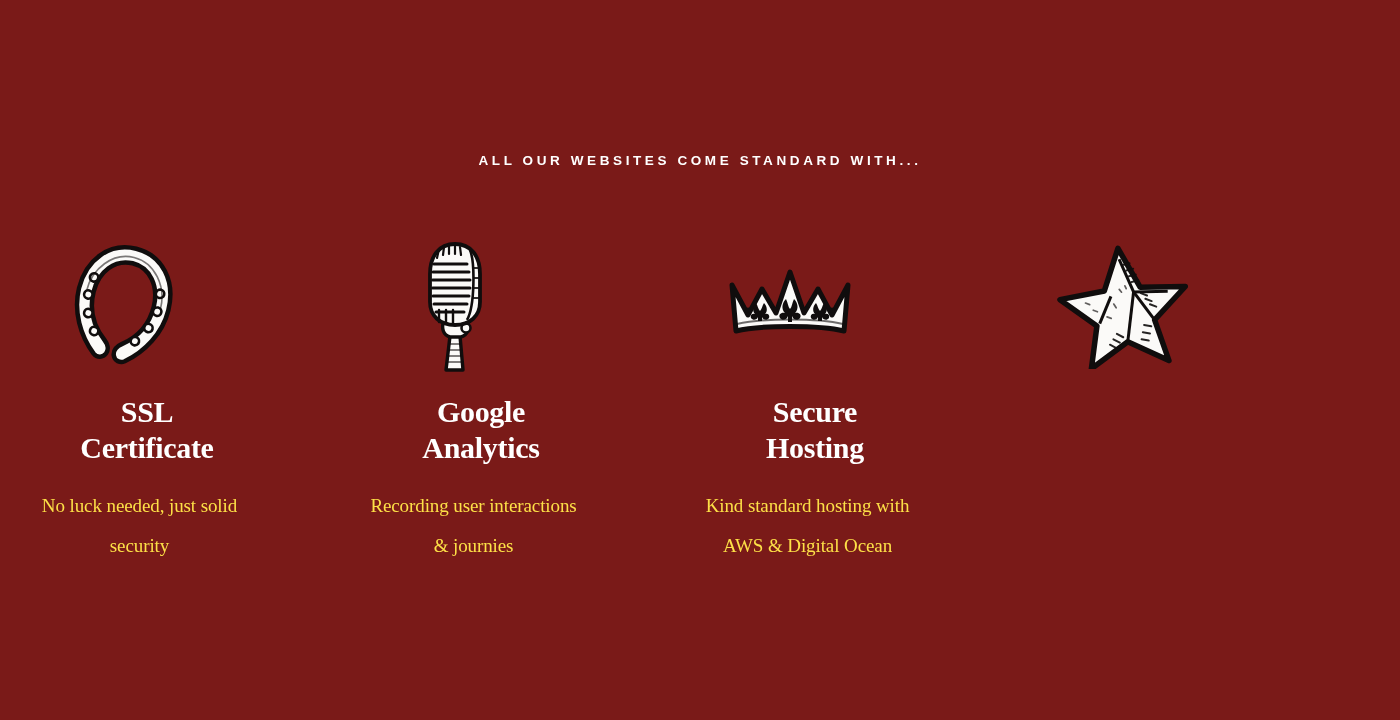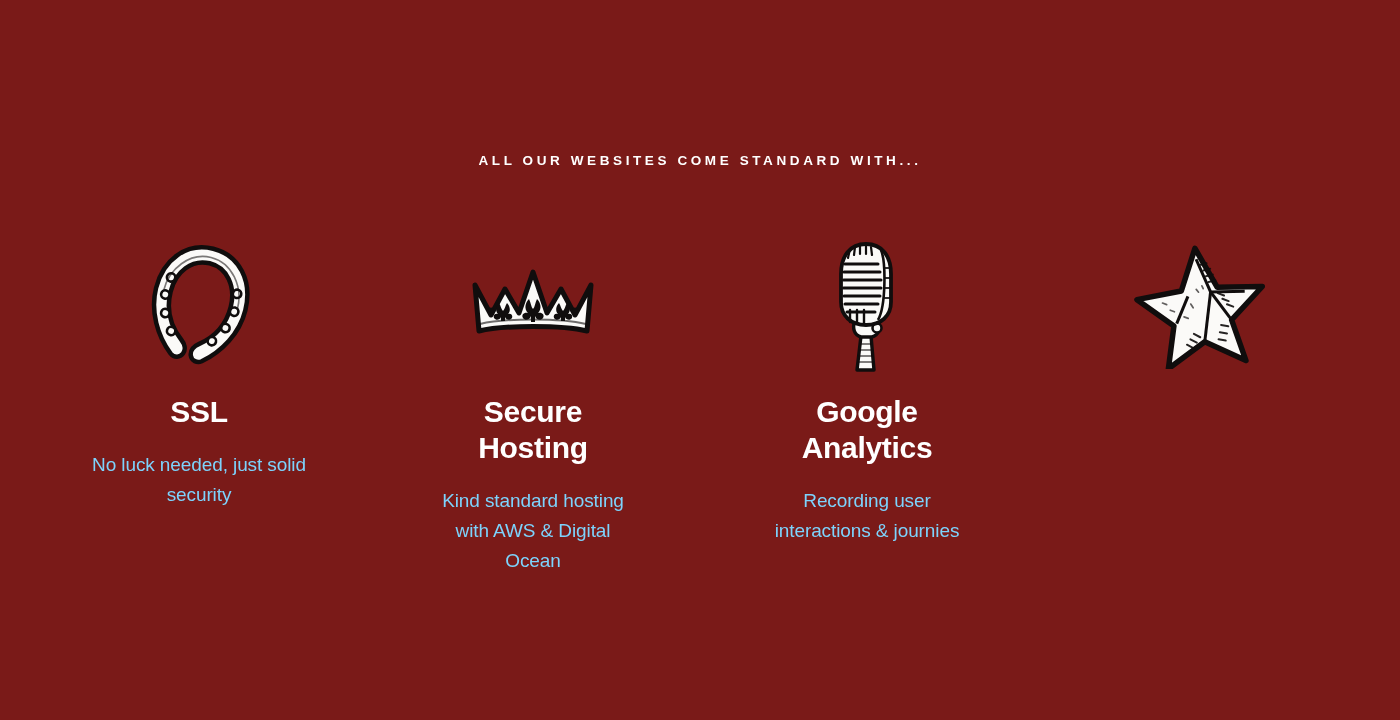--- a/index.html
+++ b/index.html
@@ -42,22 +42,22 @@
     width: 1336px;
     display: flex;
     justify-content: space-between;
     align-items: flex-start;
   }
 
   .card {
     width: 334px;
     display: flex;
     flex-direction: column;
-    align-items: center;
     text-align: center;
+    font-family: Liberation Serif, serif;
   }
 
   .icon-wrap {
     height: 132px;
     width: 180px;
     display: flex;
     align-items: center;
     justify-content: center;
   }
 
@@ -69,23 +69,23 @@
     font-weight: 700;
     line-height: 36px;
     color: #FFFFFF;
     letter-spacing: -0.3px;
     max-width: 230px;
   }
 
   .card-desc {
     margin-top: 20px;
     font-size: 19px;
-    line-height: 30px;
+    line-height: 40px;
     font-weight: 400;
-    color: #7dd3fc;
+    color: #fde047;
     max-width: 215px;
     letter-spacing: -0.1px;
   }
 </style>
 </head>
 <body style="background: rgb(122, 26, 24);">
 
 <div class="section">
 
   <div class="eyebrow">All our websites come standard with...</div>
@@ -119,22 +119,81 @@
             <circle cx="95.5" cy="62" r="4.2" fill="#FBFAF8" stroke="#100D0D" stroke-width="2.6"></circle>
             <circle cx="91" cy="80" r="4.2" fill="#FBFAF8" stroke="#100D0D" stroke-width="2.6"></circle>
             <circle cx="81" cy="96" r="4.2" fill="#FBFAF8" stroke="#100D0D" stroke-width="2.6"></circle>
 
             <path d="M22 58 C22 36 38 15 60 15 C82 15 98 36 98 58" fill="none" stroke="#100D0D" stroke-width="1.6" opacity="0.55"></path>
           </g>
         </svg>
       </div>
       <div class="card-title">
         <span>SSL</span><br>
+        <span>Certificate</span>
       </div>
       <div class="card-desc">No luck needed, just solid security</div>
+    </div>
+
+    <div class="card">
+      <div class="icon-wrap">
+        <svg width="78" height="132" viewBox="0 0 78 132" aria-hidden="true">
+
+          <path d="M33 96 L29 130 L46 130 L43 96 Z" fill="#FBFAF8" stroke="#100D0D" stroke-width="3.4" stroke-linejoin="round"></path>
+          <path d="M31 104 L44 104 M30.6 110 L44.4 110 M30.2 116 L44.8 116 M29.8 122 L45.2 122" stroke="#100D0D" stroke-width="1.5" opacity="0.7"></path>
+
+          <path d="M27 80 C24 88 26 95 33 97 L44 97 C51 95 53 88 50 80 Z" fill="#FBFAF8" stroke="#100D0D" stroke-width="3.4" stroke-linejoin="round"></path>
+          <circle cx="49" cy="88" r="4.5" fill="#FBFAF8" stroke="#100D0D" stroke-width="2.6"></circle>
+
+          <path d="M38 4
+                   C22 4 13 16 13 34
+                   L13 62
+                   C13 76 23 85 38 85
+                   C53 85 63 76 63 62
+                   L63 34
+                   C63 16 54 4 38 4 Z" fill="#FBFAF8" stroke="#100D0D" stroke-width="3.8" stroke-linejoin="round"></path>
+
+          <g stroke="#100D0D" stroke-width="3" stroke-linecap="round">
+            <path d="M17 24 H50"></path>
+              <path d="M16 32 H52"></path>
+              <path d="M15.5 40 H53"></path>
+            <path d="M15.5 48 H53"></path>
+              <path d="M16 56 H52"></path>
+              <path d="M17 64 H50"></path>
+            <path d="M19 72 H47"></path>
+          </g>
+
+          <g stroke="#100D0D" stroke-width="2.2" stroke-linecap="round">
+            <path d="M20 18 L22 9"></path>
+              <path d="M26 15 L27 7"></path>
+              <path d="M32 14 L32 6"></path>
+            <path d="M38 14 L38 6"></path>
+              <path d="M44 15 L43 7"></path>
+          </g>
+
+          <path d="M53 10 C58 22 58 66 50 80" fill="none" stroke="#100D0D" stroke-width="2.6"></path>
+          <g stroke="#100D0D" stroke-width="2" stroke-linecap="round" opacity="0.85">
+            <path d="M56 28 H62"></path>
+              <path d="M57 38 H63"></path>
+              <path d="M57 48 H63"></path>
+              <path d="M56 58 H62"></path>
+          </g>
+
+          <g stroke="#100D0D" stroke-width="2.4" stroke-linecap="round">
+            <path d="M22 70 L22 82"></path>
+              <path d="M29 70 L29 83"></path>
+              <path d="M36 70 L36 83"></path>
+          </g>
+        </svg>
+      </div>
+      <div class="card-title">
+        <span>Google</span><br>
+        <span>Analytics</span>
+      </div>
+      <div class="card-desc">Recording user interactions &amp; journies</div>
     </div>
 
     <div class="card">
       <div class="icon-wrap">
         <svg width="132" height="74" viewBox="0 0 132 74" aria-hidden="true">
 
           <path d="M8 16
                    L24 46
                    L38 20
                    L52 44
@@ -158,78 +217,20 @@
             <circle cx="24" cy="41" r="2.6"></circle>
             <circle cx="108" cy="41" r="2.6"></circle>
           </g>
         </svg>
       </div>
       <div class="card-title">
         <span>Secure</span><br>
         <span>Hosting</span>
       </div>
       <div class="card-desc">Kind standard hosting with AWS &amp; Digital Ocean</div>
-    </div>
-
-    <div class="card">
-      <div class="icon-wrap">
-        <svg width="78" height="132" viewBox="0 0 78 132" aria-hidden="true">
-
-          <path d="M33 96 L29 130 L46 130 L43 96 Z" fill="#FBFAF8" stroke="#100D0D" stroke-width="3.4" stroke-linejoin="round"></path>
-          <path d="M31 104 L44 104 M30.6 110 L44.4 110 M30.2 116 L44.8 116 M29.8 122 L45.2 122" stroke="#100D0D" stroke-width="1.5" opacity="0.7"></path>
-
-          <path d="M27 80 C24 88 26 95 33 97 L44 97 C51 95 53 88 50 80 Z" fill="#FBFAF8" stroke="#100D0D" stroke-width="3.4" stroke-linejoin="round"></path>
-          <circle cx="49" cy="88" r="4.5" fill="#FBFAF8" stroke="#100D0D" stroke-width="2.6"></circle>
-
-          <path d="M38 4
-                   C22 4 13 16 13 34
-                   L13 62
-                   C13 76 23 85 38 85
-                   C53 85 63 76 63 62
-                   L63 34
-                   C63 16 54 4 38 4 Z" fill="#FBFAF8" stroke="#100D0D" stroke-width="3.8" stroke-linejoin="round"></path>
-
-          <g stroke="#100D0D" stroke-width="3" stroke-linecap="round">
-            <path d="M17 24 H50"></path>
-              <path d="M16 32 H52"></path>
-              <path d="M15.5 40 H53"></path>
-            <path d="M15.5 48 H53"></path>
-              <path d="M16 56 H52"></path>
-              <path d="M17 64 H50"></path>
-            <path d="M19 72 H47"></path>
-          </g>
-
-          <g stroke="#100D0D" stroke-width="2.2" stroke-linecap="round">
-            <path d="M20 18 L22 9"></path>
-              <path d="M26 15 L27 7"></path>
-              <path d="M32 14 L32 6"></path>
-            <path d="M38 14 L38 6"></path>
-              <path d="M44 15 L43 7"></path>
-          </g>
-
-          <path d="M53 10 C58 22 58 66 50 80" fill="none" stroke="#100D0D" stroke-width="2.6"></path>
-          <g stroke="#100D0D" stroke-width="2" stroke-linecap="round" opacity="0.85">
-            <path d="M56 28 H62"></path>
-              <path d="M57 38 H63"></path>
-              <path d="M57 48 H63"></path>
-              <path d="M56 58 H62"></path>
-          </g>
-
-          <g stroke="#100D0D" stroke-width="2.4" stroke-linecap="round">
-            <path d="M22 70 L22 82"></path>
-              <path d="M29 70 L29 83"></path>
-              <path d="M36 70 L36 83"></path>
-          </g>
-        </svg>
-      </div>
-      <div class="card-title">
-        <span>Google</span><br>
-        <span>Analytics</span>
-      </div>
-      <div class="card-desc">Recording user interactions &amp; journies</div>
     </div>
 
     <div class="card">
       <div class="icon-wrap">
         <svg width="136" height="126" viewBox="0 0 136 126" aria-hidden="true">
           <g transform="rotate(-6 68 63)">
             <path d="M68 5
                      L86 46
                      L131 50
                      L97 80

